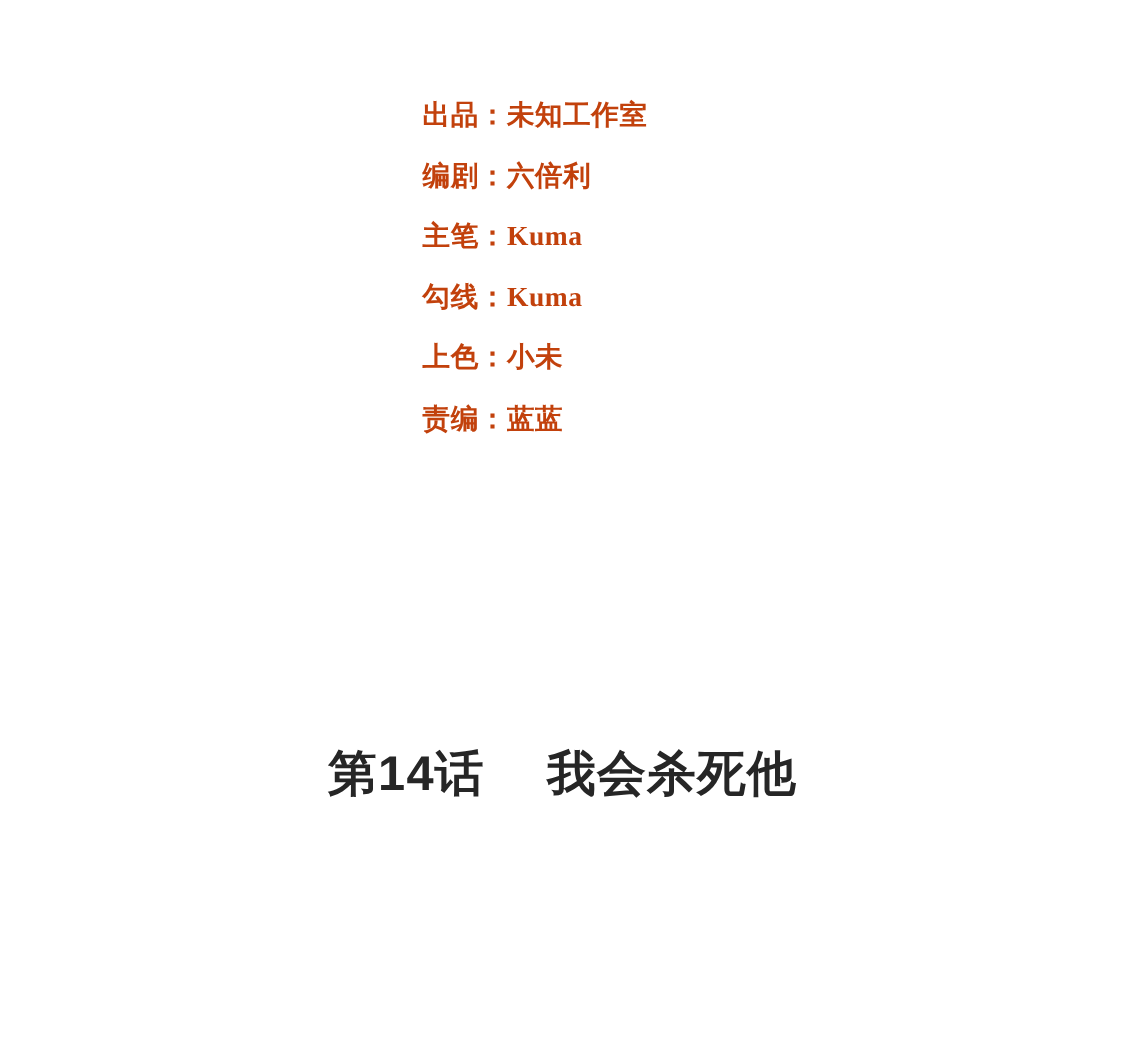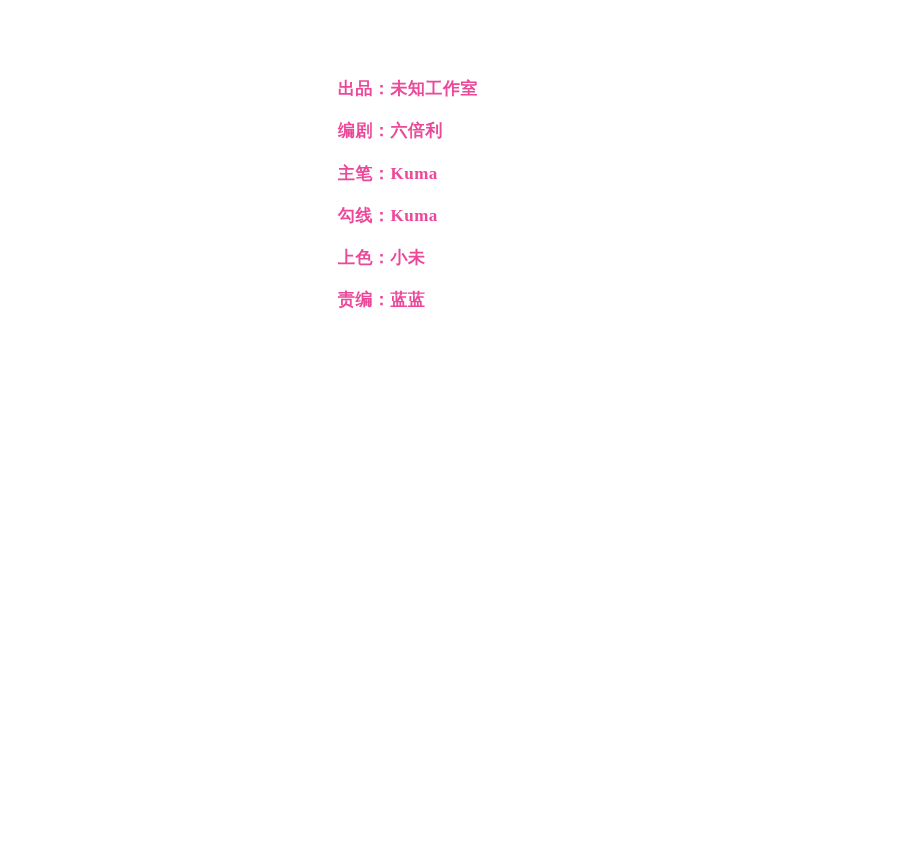--- a/index.html
+++ b/index.html
@@ -22,23 +22,23 @@
   .credits {
     position: absolute;
     left: 338px;
     top: 78px;
     width: 460px;
   }
   .credit-row {
     display: flex;
     align-items: flex-start;
     margin-bottom: 21px;
-    font-size: 17px;
+    font-size: 22px;
     font-weight: bold;
-    color: #ec4899;
+    color: #c2410c;
     letter-spacing: 0.5px;
     line-height: 1.25;
   }
   .credit-role {
     white-space: nowrap;
   }
   .credit-sep {
     white-space: pre;
   }
   .credit-name {
@@ -105,14 +105,19 @@
     </div>
 
     <div class="credit-row">
       <span class="credit-role">责编</span>
       <span class="credit-sep">：</span>
       <span class="credit-name">蓝蓝</span>
     </div>
 
   </div>
 
+  <div class="chapter-title">
+    <span class="ch-num">第14话</span>
+    <span class="ch-gap"></span>
+    <span class="ch-name">我会杀死他</span>
+  </div>
 
 </div>
 
 </body></html>

